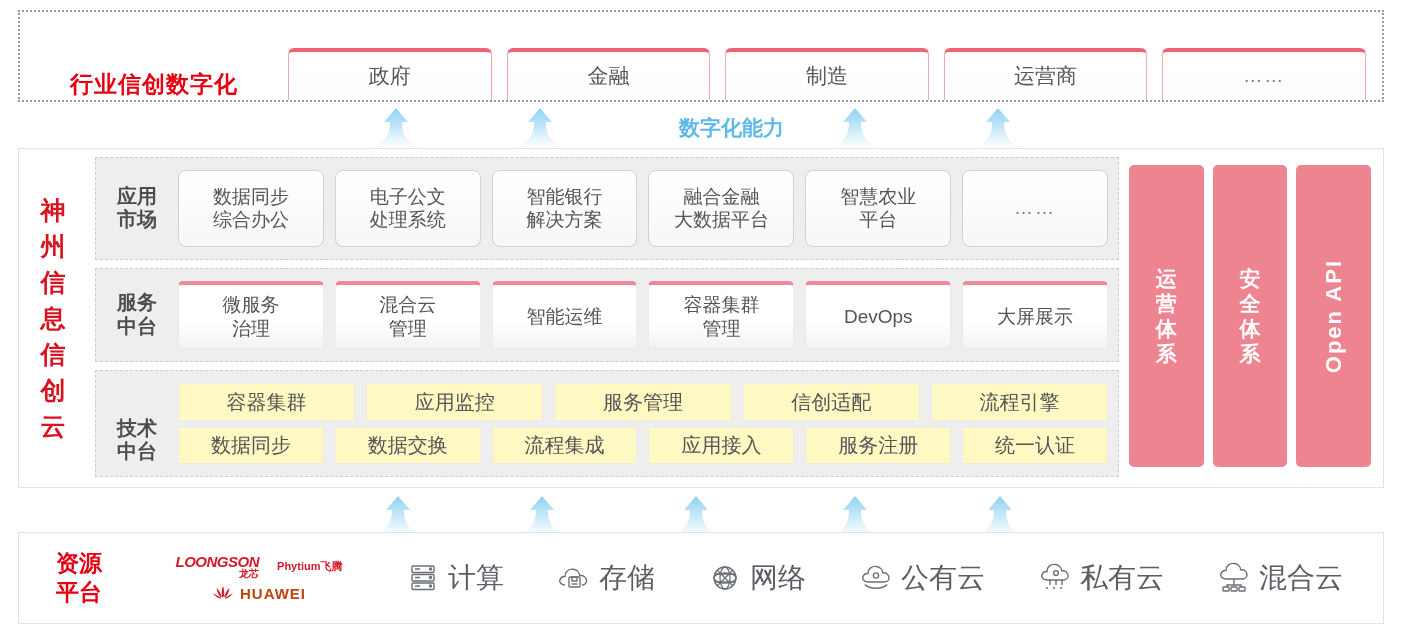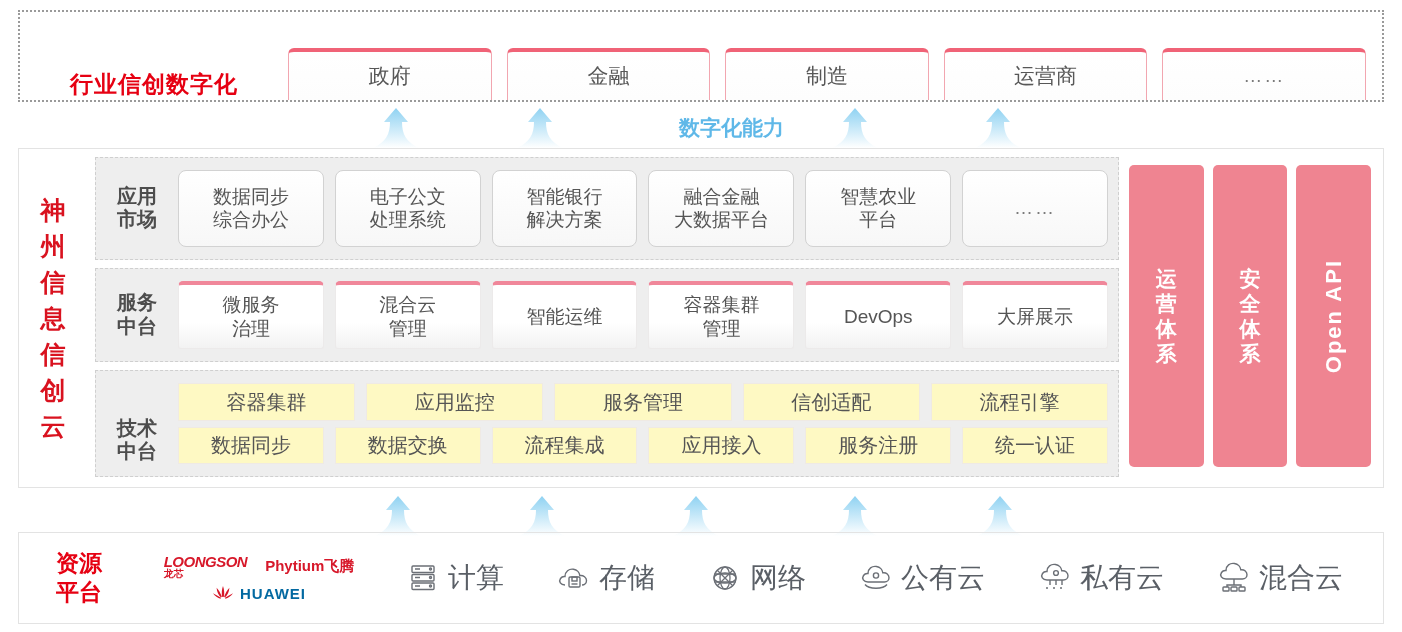--- a/index.html
+++ b/index.html
@@ -234,33 +234,33 @@
   }
   .logo-stack {
     width: 240px;
     display: flex;
     flex-direction: column;
     align-items: center;
     justify-content: center;
     gap: 6px;
   }
   .logo-row { display: flex; align-items: center; justify-content: center; gap: 18px; }
-  .logo-loongson { display: flex; flex-direction: column; align-items: flex-start; line-height: 1; }
+  .logo-loongson { display: flex; flex-direction: column; align-items: flex-end; line-height: 1; }
   .logo-loongson .en {
     font-size: 15px; font-weight: bold; font-style: italic;
     color: #d7182a; letter-spacing: -0.5px;
   }
   .logo-loongson .cn { font-size: 10px; color: #d7182a; font-weight: bold; }
   .logo-phytium {
-    font-size: 15px; font-weight: bold; color: #d7182a; white-space: nowrap;
+    font-size: 11px; font-weight: bold; color: #d7182a; white-space: nowrap;
   }
   .logo-huawei { display: flex; align-items: center; gap: 6px; }
   .logo-huawei .mark { width: 22px; height: 18px; }
   .logo-huawei .txt {
-    font-size: 15px; font-weight: bold; color: #0369a1; letter-spacing: 1px;
+    font-size: 15px; font-weight: bold; color: #c2410c; letter-spacing: 1px;
   }
 
   .res-items {
     flex: 1;
     display: flex;
     align-items: center;
     justify-content: space-around;
     padding-right: 14px;
   }
   .res-item {

